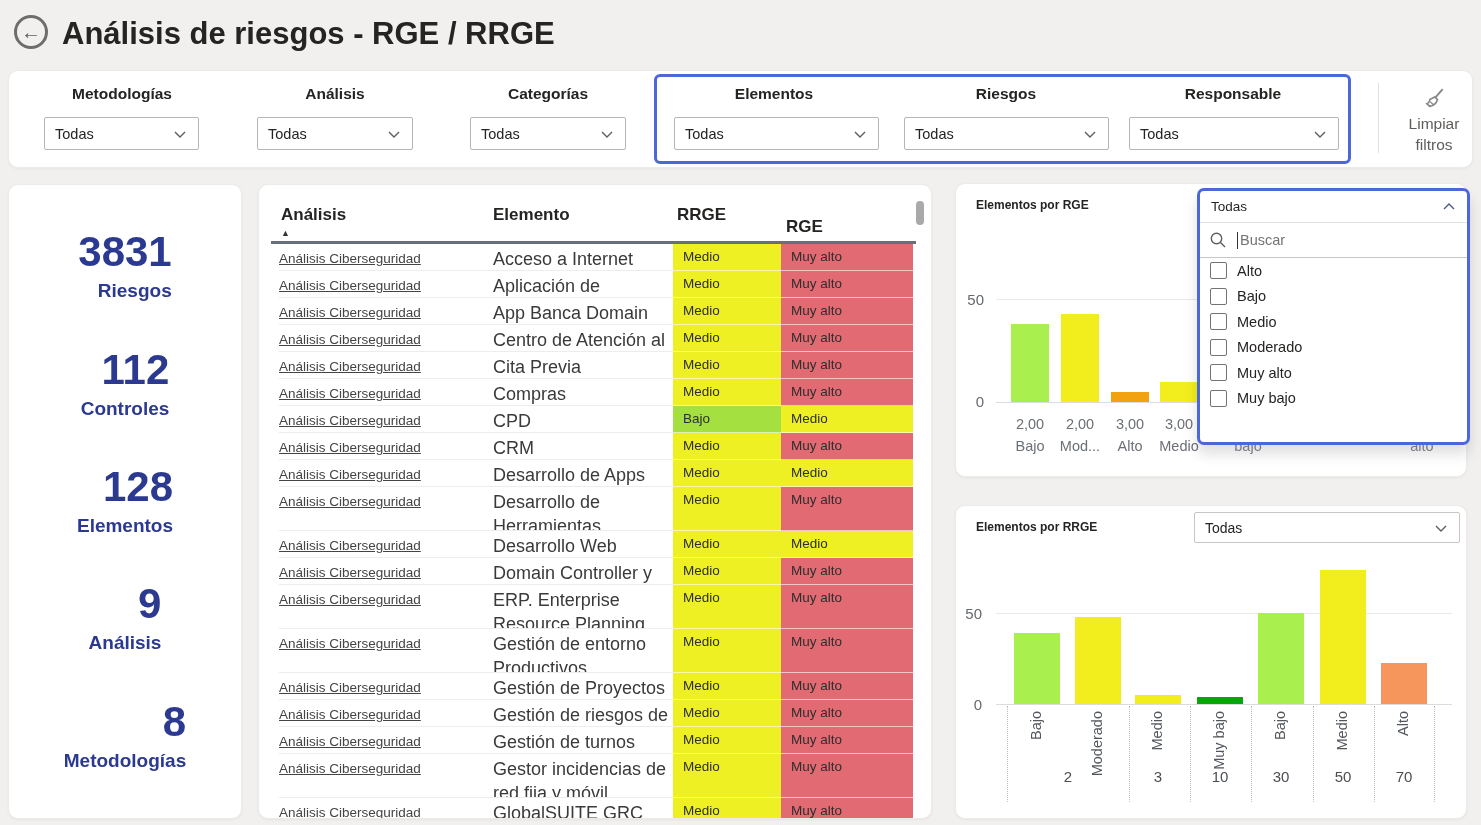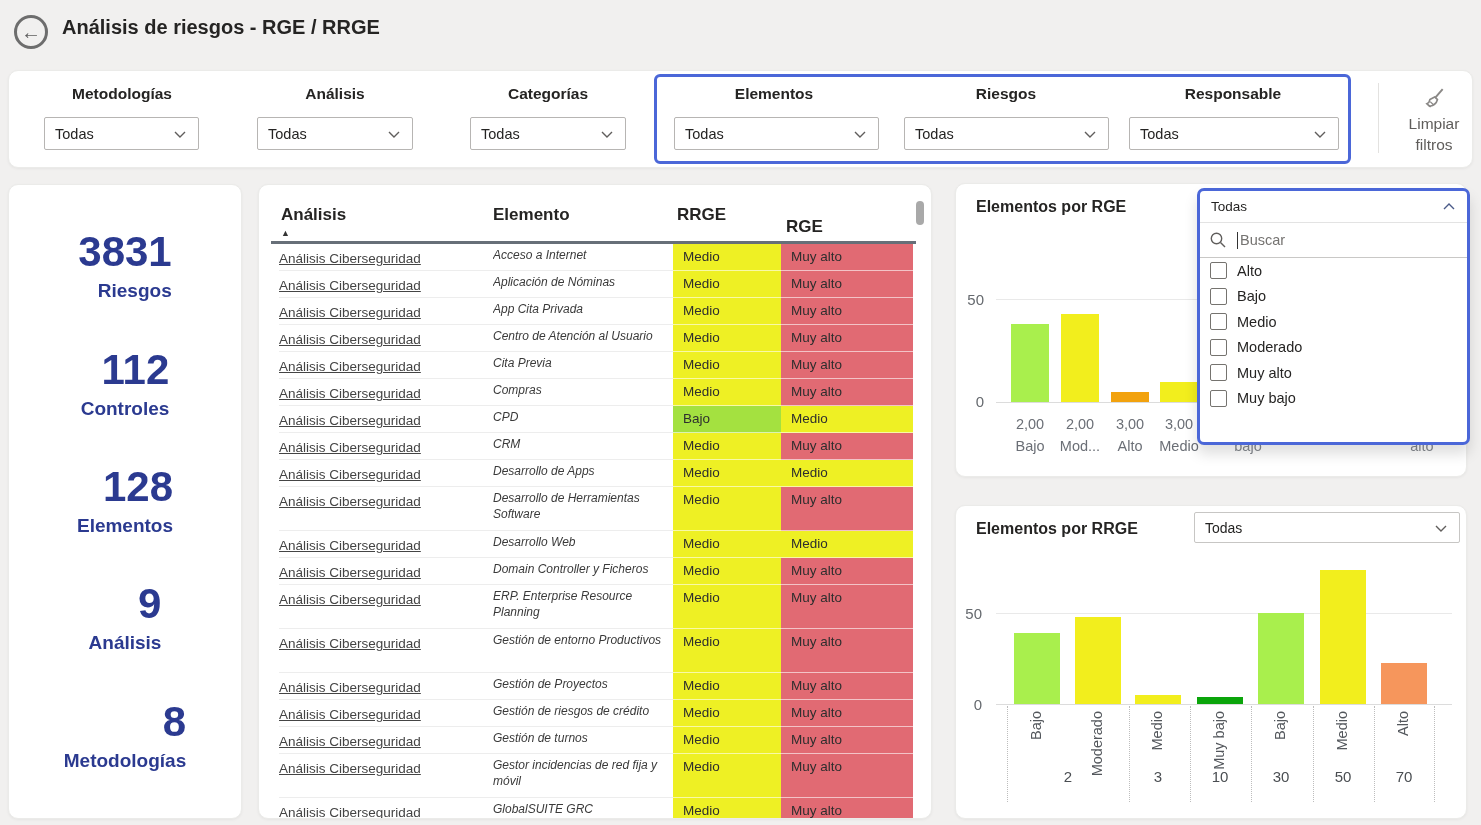--- a/index.html
+++ b/index.html
@@ -1,20 +1,20 @@
 <!DOCTYPE html>
 <html><head>
 <meta charset="utf-8">
 <style>
   html,body{margin:0;padding:0;background:#f1f0ef;font-family:"Liberation Sans",sans-serif;}
   #app{position:relative;width:1481px;height:825px;overflow:hidden;background:#f1f0ef;}
   .card{position:absolute;background:#fff;border:1px solid #ebebe9;border-radius:10px;box-shadow:0 1px 3px rgba(0,0,0,.05);}
   
   #back-btn{position:absolute;left:14px;top:15px;width:34px;height:34px;border:3px solid #6d6d6d;border-radius:50%;box-sizing:border-box;display:flex;align-items:center;justify-content:center;color:#5d5d5d;font-size:20px;font-weight:bold;cursor:pointer;}
-  #page-title{position:absolute;left:62px;top:16px;font-size:20px;font-weight:600;color:#252423;}
+  #page-title{position:absolute;left:62px;top:16px;font-size:31px;font-weight:600;color:#252423;}
   
   #filter-card{left:8px;top:70px;width:1463px;height:96px;}
   .f-label{position:absolute;top:14px;width:200px;text-align:center;font-size:15.5px;font-weight:700;color:#252423;}
   .f-select{position:absolute;top:46px;height:33px;border:1px solid #b7b5b3;border-radius:2px;background:#fff;display:flex;align-items:center;justify-content:space-between;padding:0 10px;box-sizing:border-box;cursor:pointer;}
   .f-select span{font-size:14.5px;color:#252423;}
   #blue-highlight{position:absolute;left:645px;top:3px;width:691px;height:84px;border:3px solid #4b67d8;border-radius:6px;pointer-events:none;}
   #v-divider{position:absolute;left:1369px;top:12px;width:1px;height:70px;background:#e3e2e0;}
   #clear-filters{position:absolute;left:1382px;top:16px;width:86px;text-align:center;color:#5f5d5b;cursor:pointer;}
   #clear-filters .txt{font-size:15.5px;line-height:21px;}
   
@@ -26,28 +26,28 @@
   #table-card{left:258px;top:184px;width:672px;height:633px;overflow:hidden;}
   .th{position:absolute;top:20px;font-size:17px;font-weight:700;color:#252423;}
   #sort-arrow{position:absolute;left:22px;top:43px;font-size:9px;color:#333;}
   #head-line{position:absolute;left:12px;top:56px;width:645px;height:3px;background:#676f78;}
   #rows{position:absolute;left:20px;top:59px;width:634px;}
   .t-row{display:flex;width:634px;}
   .t-row.h1{height:27px;} .t-row.h2{height:44px;}
   .tc{box-sizing:border-box;height:100%;overflow:hidden;}
   .tc1{width:214px;border-bottom:1px solid #ededed;padding-top:5px;}
   .tc1 span{font-size:13.5px;color:#444;text-decoration:underline;cursor:pointer;}
-  .tc2{width:180px;border-bottom:1px solid #ededed;padding:4px 4px 0 0;font-size:12px;color:#3a3a3a;line-height:1.32;font-style:italic;}
+  .tc2{width:180px;border-bottom:1px solid #ededed;padding:4px 4px 0 0;font-size:18px;color:#3a3a3a;line-height:1.32;}
   .tc3{width:108px;border-bottom:1px solid rgba(255,255,255,.6);padding:5px 0 0 10px;font-size:13.5px;color:#2e2e2e;}
   .tc4{width:132px;border-bottom:1px solid rgba(255,255,255,.6);padding:5px 0 0 10px;font-size:13.5px;color:#2e2e2e;}
   #tbl-scroll{position:absolute;left:657px;top:16px;width:8px;height:24px;background:#a9a9a9;border-radius:4px;cursor:pointer;}
   
   #chart1-card{left:955px;top:183px;width:510px;height:292px;}
   #chart2-card{left:955px;top:505px;width:510px;height:312px;}
-  .c-title{position:absolute;left:20px;top:14px;font-size:16px;font-weight:700;color:#252423;}
+  .c-title{position:absolute;left:20px;top:14px;font-size:12px;font-weight:700;color:#252423;}
   .ytick{position:absolute;width:26px;text-align:right;font-size:15px;color:#65696e;}
   .gline{position:absolute;height:1px;background:#e9e9e9;}
   .bline{position:absolute;height:1px;background:#dcdcdc;}
   .bar{position:absolute;cursor:pointer;}
   .xl{position:absolute;width:70px;text-align:center;font-size:14.5px;color:#6b6f76;}
   .frag{position:absolute;width:70px;text-align:center;font-size:14.5px;color:#85898f;}
   .rlab{position:absolute;width:100px;height:18px;transform:rotate(-90deg);text-align:right;font-size:14.5px;color:#53575c;}
   .gnum{position:absolute;width:44px;text-align:center;font-size:15px;color:#4a4e52;}
   .dot{position:absolute;width:0;height:96px;border-left:1px dotted #bdbdbd;}
   #c2-select{position:absolute;left:238px;top:6px;width:266px;height:31px;border:1px solid #c7c6c4;border-radius:2px;display:flex;align-items:center;justify-content:space-between;padding:0 10px;box-sizing:border-box;cursor:pointer;}
@@ -170,21 +170,21 @@
           <div class="tc tc4" style="background: rgb(225, 106, 115);">Muy alto</div>
         </div>
         <div class="t-row h1">
           <div class="tc tc1"><span>Análisis Ciberseguridad</span></div>
           <div class="tc tc2">Aplicación de Nóminas</div>
           <div class="tc tc3" style="background: rgb(238, 240, 36);">Medio</div>
           <div class="tc tc4" style="background: rgb(225, 106, 115);">Muy alto</div>
         </div>
         <div class="t-row h1">
           <div class="tc tc1"><span>Análisis Ciberseguridad</span></div>
-          <div class="tc tc2">App Cita Privada</div>
+          <div class="tc tc2">App Banca Domain</div>
           <div class="tc tc3" style="background: rgb(238, 240, 36);">Medio</div>
           <div class="tc tc4" style="background: rgb(225, 106, 115);">Muy alto</div>
         </div>
         <div class="t-row h1">
           <div class="tc tc1"><span>Análisis Ciberseguridad</span></div>
           <div class="tc tc2">Centro de Atención al Usuario</div>
           <div class="tc tc3" style="background: rgb(238, 240, 36);">Medio</div>
           <div class="tc tc4" style="background: rgb(225, 106, 115);">Muy alto</div>
         </div>
         <div class="t-row h1">

